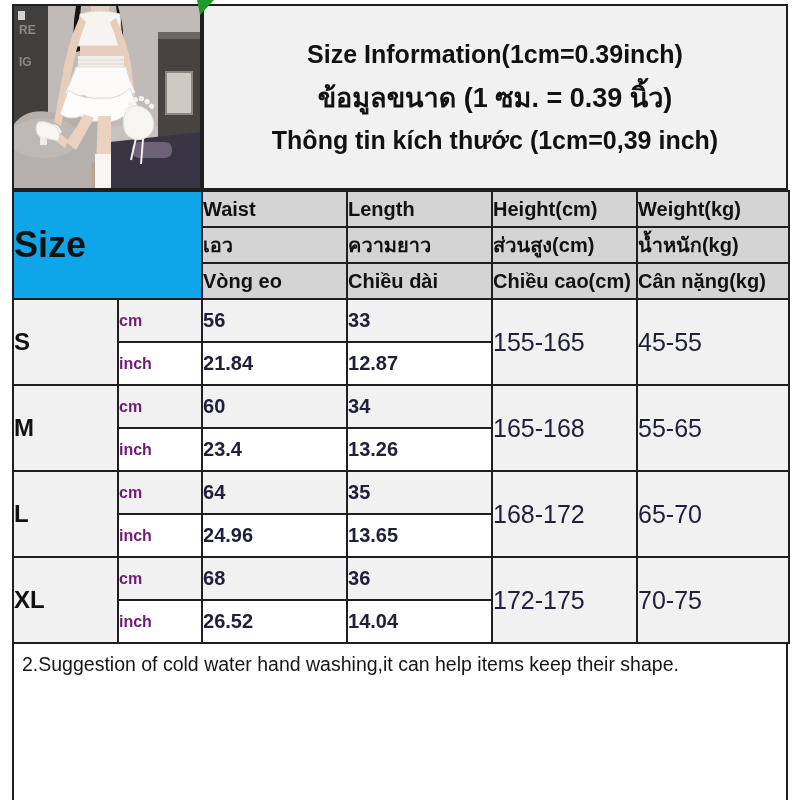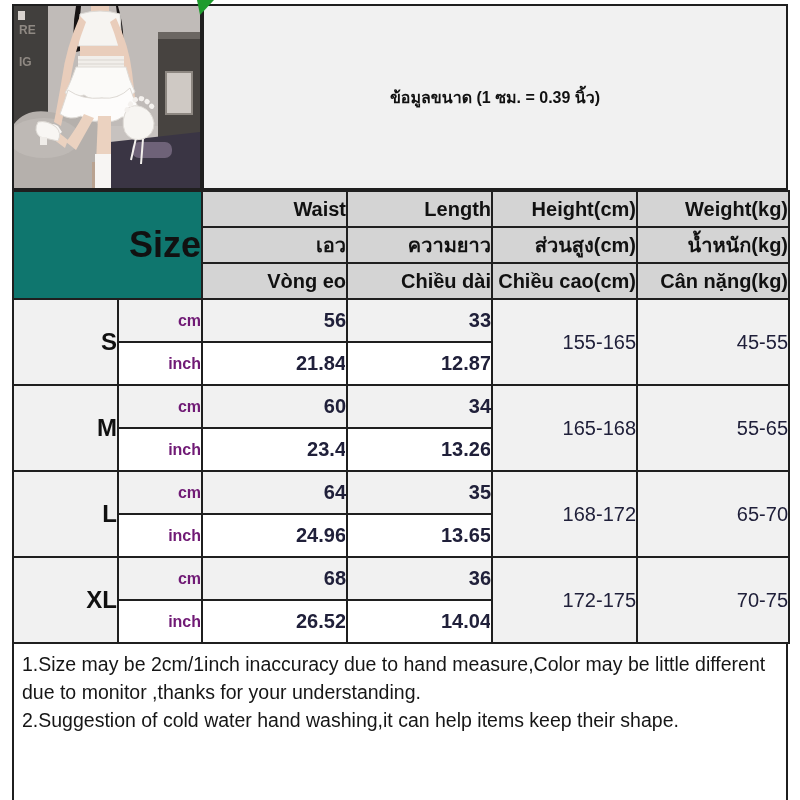--- a/index.html
+++ b/index.html
@@ -14,39 +14,39 @@
     width:190px;height:186px;box-sizing:border-box;
     border:2px solid #1f1f1f;background:#c9c4c1;position:relative;flex:none;
   }
   .photo svg{display:block;width:100%;height:100%;}
   .titlebox{
     flex:1;height:186px;box-sizing:border-box;border:2px solid #1f1f1f;
     background:#f1f1f1;display:flex;flex-direction:column;justify-content:center;
     align-items:center;text-align:center;gap:7px;
   }
   .title-en,.title-vi{font-size:25px;font-weight:bold;color:#111111;}
-  .title-th{font-size:16px;font-weight:bold;color:#111111;}
+  .title-th{font-size:27px;font-weight:bold;color:#111111;}
   .corner-marker{position:absolute;left:197px;top:0;width:18px;height:15px;}
   
   table.size-table{
     width:776px;border-collapse:collapse;table-layout:fixed;
     border:2px solid #1f1f1f;
   }
   table.size-table td{
-    border:2px solid #1f1f1f;text-align:right;vertical-align:middle;
+    border:2px solid #1f1f1f;text-align:left;vertical-align:middle;
     padding:0;overflow:hidden;
   }
   td.hd{background:#d4d4d4;font-weight:bold;font-size:20px;height:34px;color:#111111;}
-  td.size-cell{background:#0f766e;font-weight:bold;font-size:36px;color:#111111;}
+  td.size-cell{background:#0ea5e9;font-weight:bold;font-size:36px;color:#111111;}
   td.sz{background:#d4d4d4;font-weight:bold;font-size:24px;color:#111111;}
   td.unit{font-weight:bold;font-size:16px;color:#701a75;}
   tr.row-cm td{height:41px;background:#f1f1f1;}
   tr.row-inch td{height:41px;background:#ffffff;border-radius:6px;}
   td.val{font-size:20px;font-weight:bold;color:#20203a;}
-  td.merged{background:#f1f1f1;font-size:20px;color:#20203a;}
+  td.merged{background:#f1f1f1;font-size:25px;color:#20203a;}
   
   .attention{
     width:776px;box-sizing:border-box;height:173px;
     border:2px solid #1f1f1f;border-top:none;background:#ffffff;
     padding:6px 10px 0 8px;font-size:19.5px;line-height:28px;color:#161616;
   }
   .attention p{margin:0;}
 </style>
 </head>
 <body>
@@ -98,21 +98,23 @@
           <path d="M44,120 Q38,116 33,120 L38,130 Q44,130 48,126 Z" fill="#f7f5f3"></path>
           <path d="M24,116 Q19,125 26,131 L44,135 Q48,127 42,121 Q33,114 24,116 Z" fill="#f8f6f3" stroke="#ddd9d4" stroke-width="1"></path>
           <rect x="26" y="131" width="7" height="8" fill="#efece8"></rect>
 
           <path d="M114,102 Q106,114 111,126 Q117,136 129,133 Q140,129 140,117 Q138,105 128,101 Q120,98 114,102 Z" fill="#f7f5f2" stroke="#dfdbd6" stroke-width="1"></path>
           <path d="M113,104 Q124,82 139,102" stroke="#f4f1ee" stroke-width="5" fill="none" stroke-linecap="round" stroke-dasharray="0.5 6"></path>
           <path d="M122,132 L117,154 M129,133 L127,158" stroke="#f2efec" stroke-width="2" fill="none"></path>
         </svg>
       </div>
       <div class="titlebox">
+        <div class="title-en">Size Information(1cm=0.39inch)</div>
         <div class="title-th">ข้อมูลขนาด (1 ซม. = 0.39 นิ้ว)</div>
+        <div class="title-vi">Thông tin kích thước (1cm=0,39 inch)</div>
       </div>
     </div>
 
     <table class="size-table">
       <colgroup>
         <col style="width:105px">
           <col style="width:84px">
           <col style="width:145px">
         <col style="width:145px">
           <col style="width:145px">
@@ -191,21 +193,20 @@
         </tr>
         <tr class="row-inch">
           <td class="unit">inch</td>
           <td class="val">26.52</td>
           <td class="val">14.04</td>
         </tr>
       </tbody>
     </table>
 
     <div class="attention">
-      <p>1.Size may be 2cm/1inch inaccuracy due to hand measure,Color may be little different due to monitor ,thanks for your understanding.</p>
       <p>2.Suggestion of cold water hand washing,it can help items keep their shape.</p>
     </div>
   </div>
 
   <svg class="corner-marker" viewBox="0 0 18 15">
     <polygon points="0,0 17,0 3,15" fill="#1e9b2c"></polygon>
   </svg>
 </div>
 
 </body></html>

